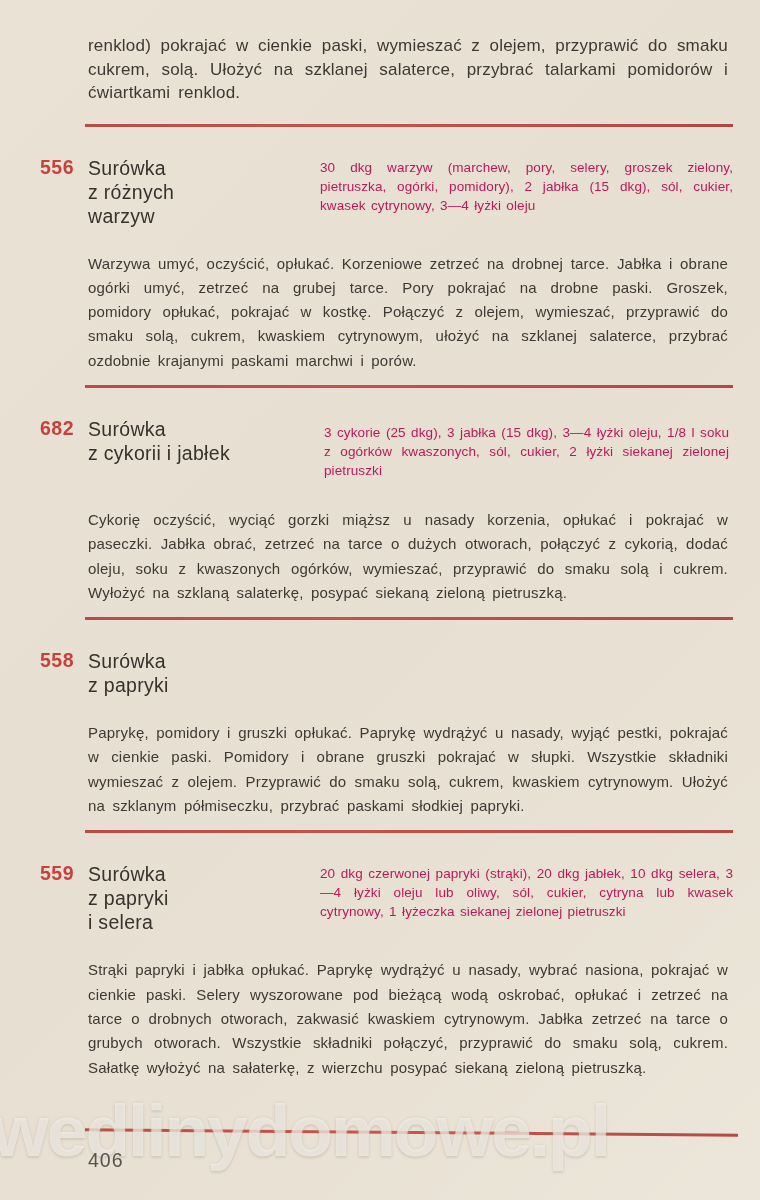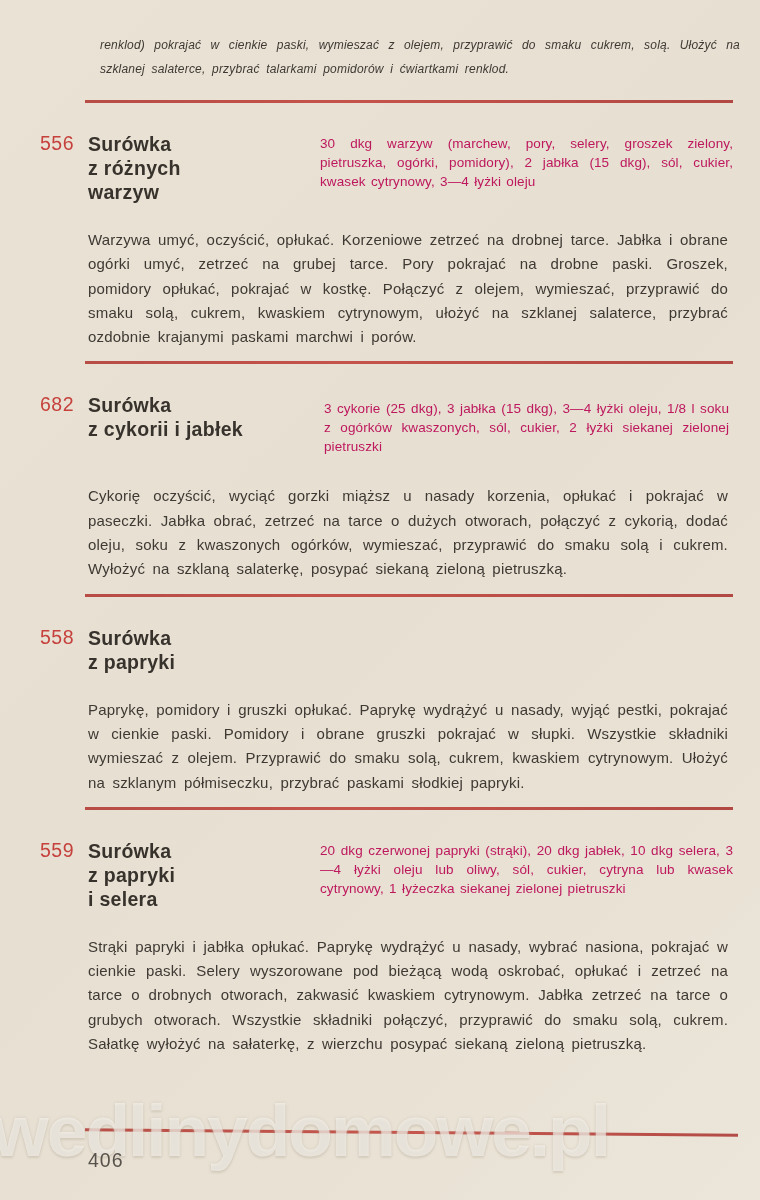--- a/index.html
+++ b/index.html
@@ -16,51 +16,50 @@
     color: #3e3933;
   }
   .page {
     position: relative;
     width: 100%;
     height: 100%;
     padding: 34px 27px 0 40px;
     box-sizing: border-box;
   }
   .intro {
-    margin: 0 0 0 60px;
+    margin: 0 0 0 48px;
     width: 640px;
-    font-size: 12px;
+    font-size: 17px;
     line-height: 23.5px;
     text-align: justify;
     letter-spacing: 0.2px;
     word-spacing: 3px;
-    font-style: italic;
   }
   .rule {
     border: 0;
     height: 3px;
     background: linear-gradient(90deg, #b34039, #c1473f 40%, #ad3b36);
     margin: 19px 0 29px 45px;
     opacity: 0.92;
   }
   .recipe-header {
     display: flex;
     align-items: flex-start;
   }
   .recipe-number {
     flex: 0 0 48px;
     font-size: 19.5px;
-    font-weight: normal;
+    font-weight: bold;
     color: #c6413c;
     letter-spacing: 0.5px;
   }
   .recipe-title {
     flex: 0 0 232px;
     font-size: 19.5px;
-    font-weight: bold;
+    font-weight: normal;
     line-height: 24px;
     color: #37322c;
     white-space: pre-line;
     letter-spacing: 0.3px;
   }
   .recipe-ingredients {
     flex: 1 1 auto;
     font-size: 13.5px;
     line-height: 19px;
     text-align: justify;

